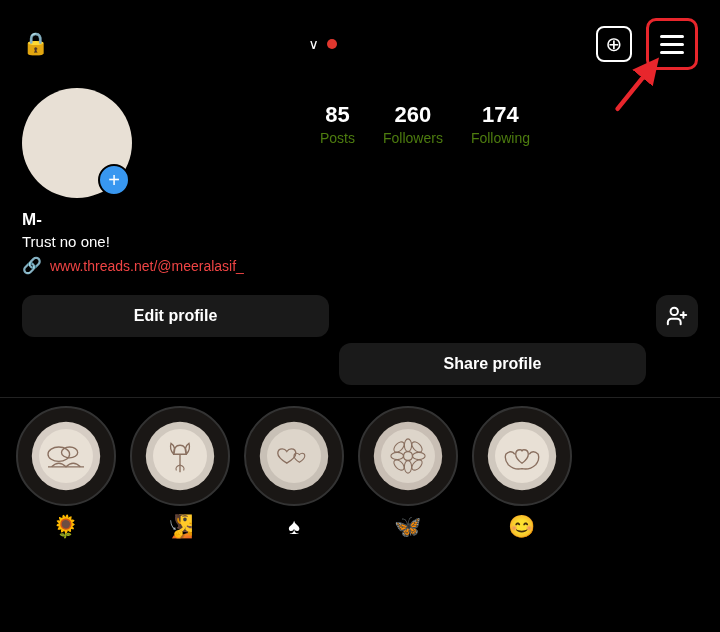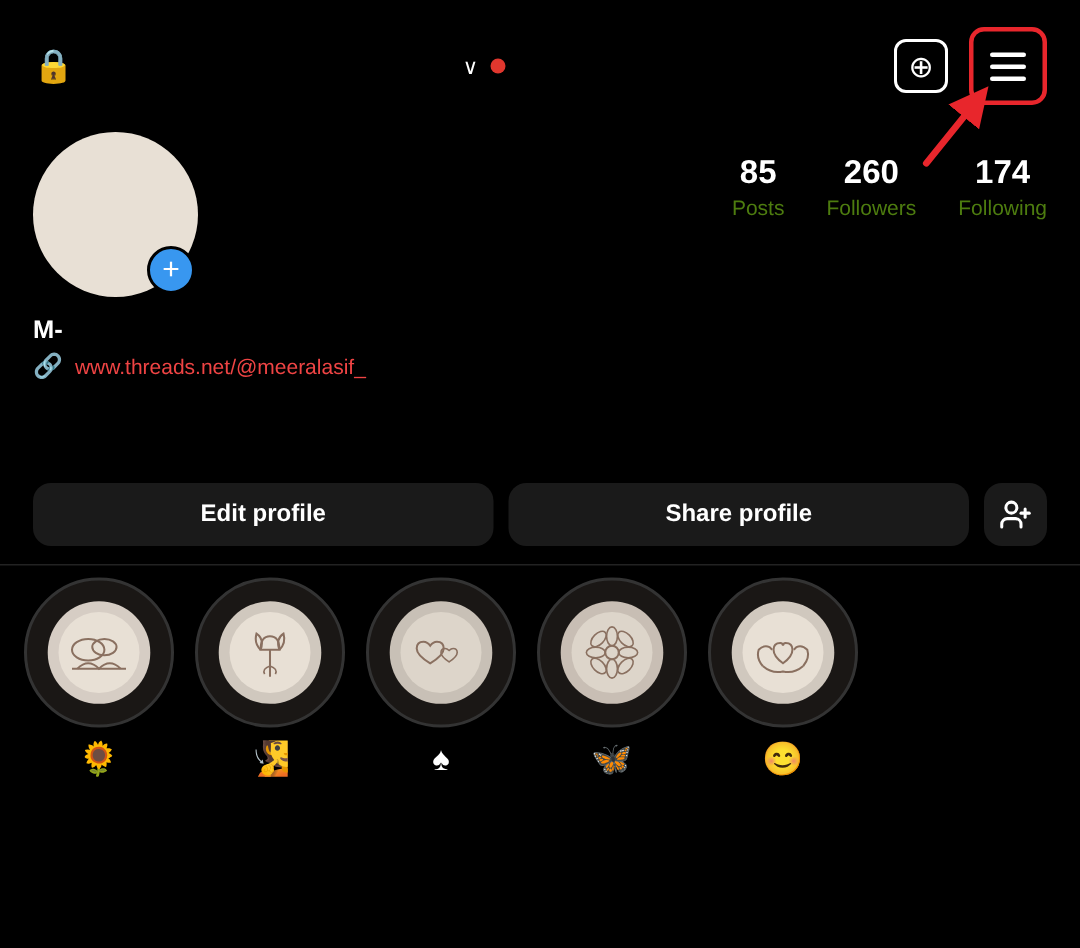--- a/index.html
+++ b/index.html
@@ -115,21 +115,21 @@
       font-size: 20px;
       color: #fff;
       font-weight: 400;
       border: 2.5px solid #000;
     }
 
     .stats-row {
       display: flex;
       gap: 28px;
       flex: 1;
-      justify-content: flex-end;
+      justify-content: center;
       padding-top: 14px;
     }
     .stat-item {
       display: flex;
       flex-direction: column;
       align-items: center;
       gap: 2px;
     }
     .stat-number {
       font-size: 22px;
@@ -167,21 +167,21 @@
       color: #aaa;
     }
     .profile-link {
       font-size: 14px;
       color: #ef4444;
     }
 
     
     .action-buttons {
       display: flex;
-      align-items: flex-end;
+      align-items: flex-start;
       gap: 10px;
       padding: 16px 22px 12px 22px;
     }
     .btn-edit {
       flex: 1;
       height: 42px;
       background: #1a1a1a;
       border: none;
       border-radius: 12px;
       color: #fff;
@@ -302,20 +302,21 @@
     </div>
     <div class="stat-item">
       <span class="stat-number">174</span>
       <span class="stat-label">Following</span>
     </div>
   </div>
 </div>
 
 <div class="name-bio">
   <div class="username">M-</div>
+  <div class="bio">Trust no one!</div>
   <div class="link-row">
     <span class="link-icon">🔗</span>
     <span class="profile-link">www.threads.net/@meeralasif_</span>
   </div>
 </div>
 
 <div class="action-buttons">
   <button class="btn-edit">Edit profile</button>
   <button class="btn-share">Share profile</button>
   <button class="btn-follow">

